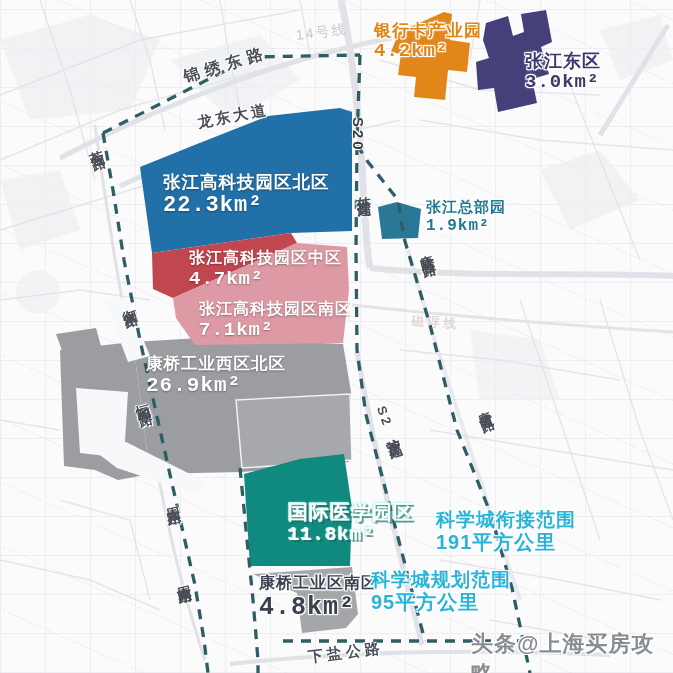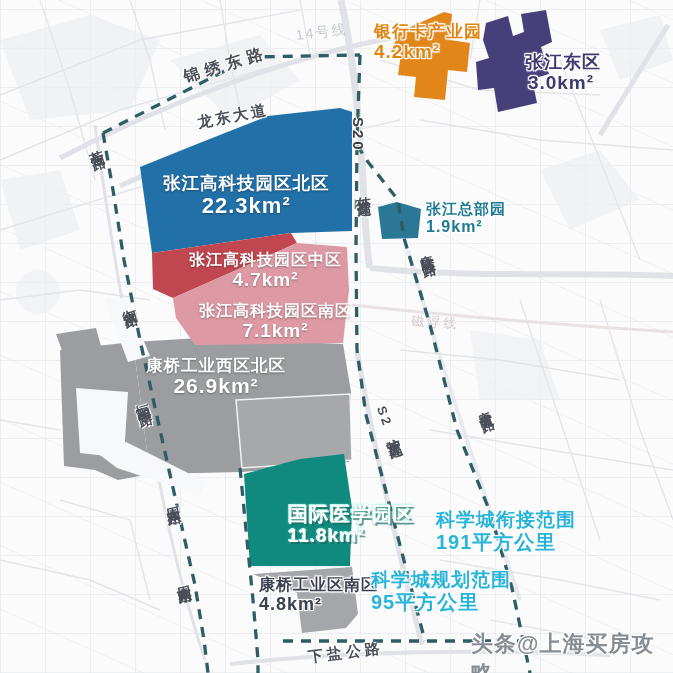--- a/index.html
+++ b/index.html
@@ -7,22 +7,22 @@
     position:relative;width:673px;height:673px;overflow:hidden;
     font-family:"Liberation Sans","DejaVu Sans",sans-serif;
     background-color:#fbfbfc;
     background-image:
       repeating-linear-gradient(0deg,rgba(226,228,232,.55) 0 1px,transparent 1px 39px),
       repeating-linear-gradient(90deg,rgba(226,228,232,.55) 0 1px,transparent 1px 45px),
       repeating-linear-gradient(24deg,rgba(222,224,229,.35) 0 1px,transparent 1px 58px);
   }
   #map svg{position:absolute;left:0;top:0;}
   .rlabel{position:absolute;line-height:1.12;white-space:nowrap;z-index:6;}
-  .rlabel .nm,.rlabel .ar{display:block;font-weight:800;letter-spacing:1px;}
-  .w{color:#fff;text-shadow:0 1px 2px rgba(0,0,0,.35);text-align:center;}
+  .rlabel .nm,.rlabel .ar{display:block;font-weight:800;letter-spacing:1px;font-family:Liberation Mono, monospace;}
+  .w{color:#fff;text-shadow:0 1px 2px rgba(0,0,0,.35);}
   .halo{text-shadow:0 0 3px #fff,0 0 3px #fff,1px 1px 0 #fff,-1px -1px 0 #fff,1px -1px 0 #fff,-1px 1px 0 #fff;}
   .c-orange{color:var(--orange_text);}
   .c-navy{color:var(--navy_text);margin-left:26px;}
   .c-teal{color:var(--teal_text);}
   .c-south{color:var(--south_label_text);}
   .glow{color:#fff;text-shadow:2px 2px 0 rgba(11,95,86,.55),0 0 3px #9fe8df,-1px -1px 0 #d9fffa,0 1px 2px rgba(0,60,55,.4);margin-left:32px;}
   .blabel{position:absolute;text-align:left;color:var(--cyan_text);z-index:6;line-height:1.15;}
   .blabel .nm,.blabel .ar{display:block;font-weight:800;letter-spacing:1px;
     text-shadow:0 0 3px #fff,1px 1px 0 #fff,-1px -1px 0 #fff,1px -1px 0 #fff,-1px 1px 0 #fff;}
   .road{position:absolute;color:var(--road_text);font-size:14px;font-weight:600;z-index:5;
@@ -132,21 +132,21 @@
   <div class="rlabel w" style="left:146px;top:356px">
     <span class="nm" style="font-size:16.5px">康桥工业西区北区</span>
     <span class="ar" style="font-size:21px">26.9km²</span>
   </div>
   <div class="rlabel glow" style="left:256px;top:503px">
     <span class="nm" style="font-size:20px">国际医学园区</span>
     <span class="ar" style="font-size:19px">11.8km²</span>
   </div>
   <div class="rlabel c-south halo" style="left:259px;top:576px">
     <span class="nm" style="font-size:16px">康桥工业区南区</span>
-    <span class="ar" style="font-size:18px">4.8km²</span>
+    <span class="ar" style="font-size:25px">4.8km²</span>
   </div>
   <div class="rlabel c-orange halo" style="left:374px;top:22px">
     <span class="nm" style="font-size:17px">银行卡产业园</span>
     <span class="ar" style="font-size:19px">4.2km²</span>
   </div>
   <div class="rlabel c-navy halo" style="left:499px;top:52px;width:72px;text-align:center">
     <span class="nm" style="font-size:18px">张江东区</span>
     <span class="ar" style="font-size:19px">3.0km²</span>
   </div>
   <div class="rlabel c-teal halo" style="left:426px;top:201px">

